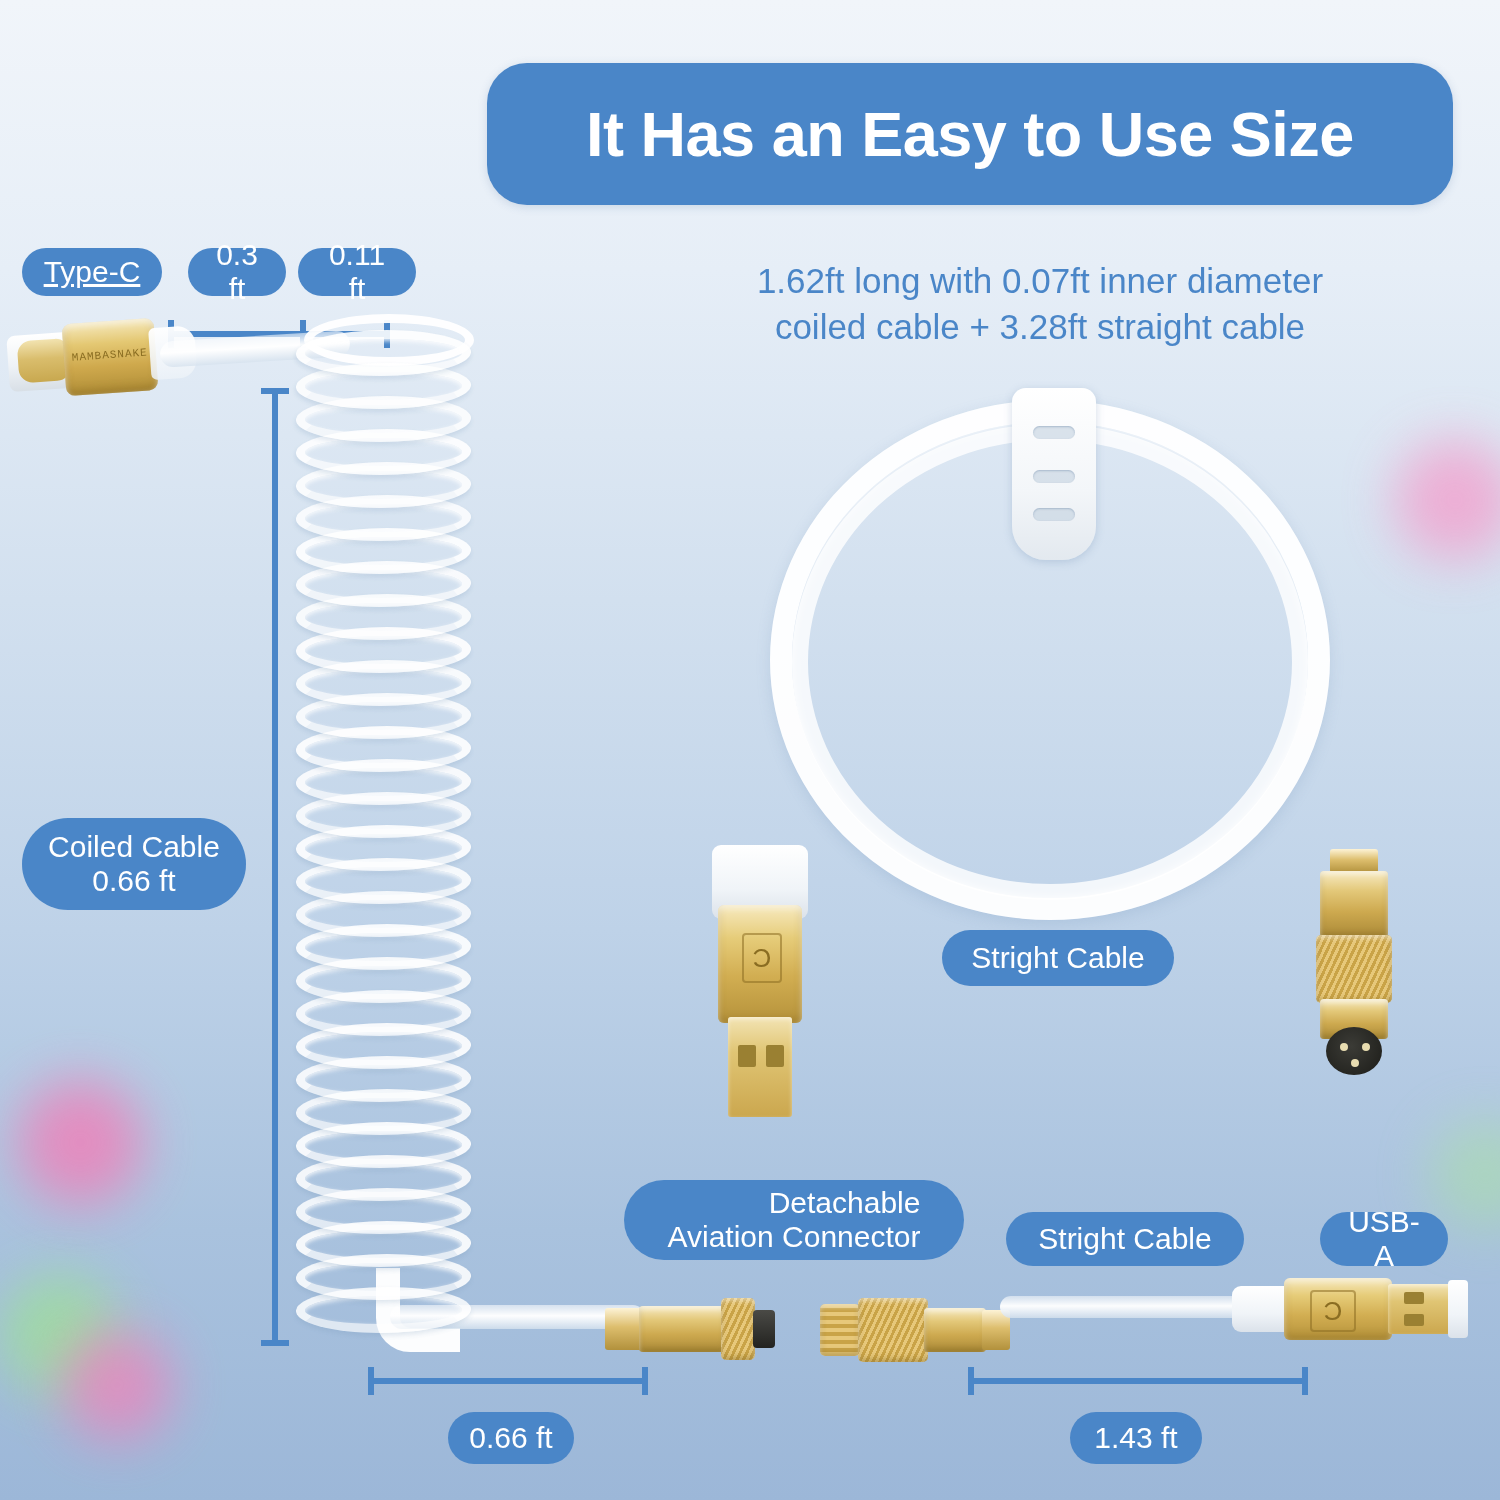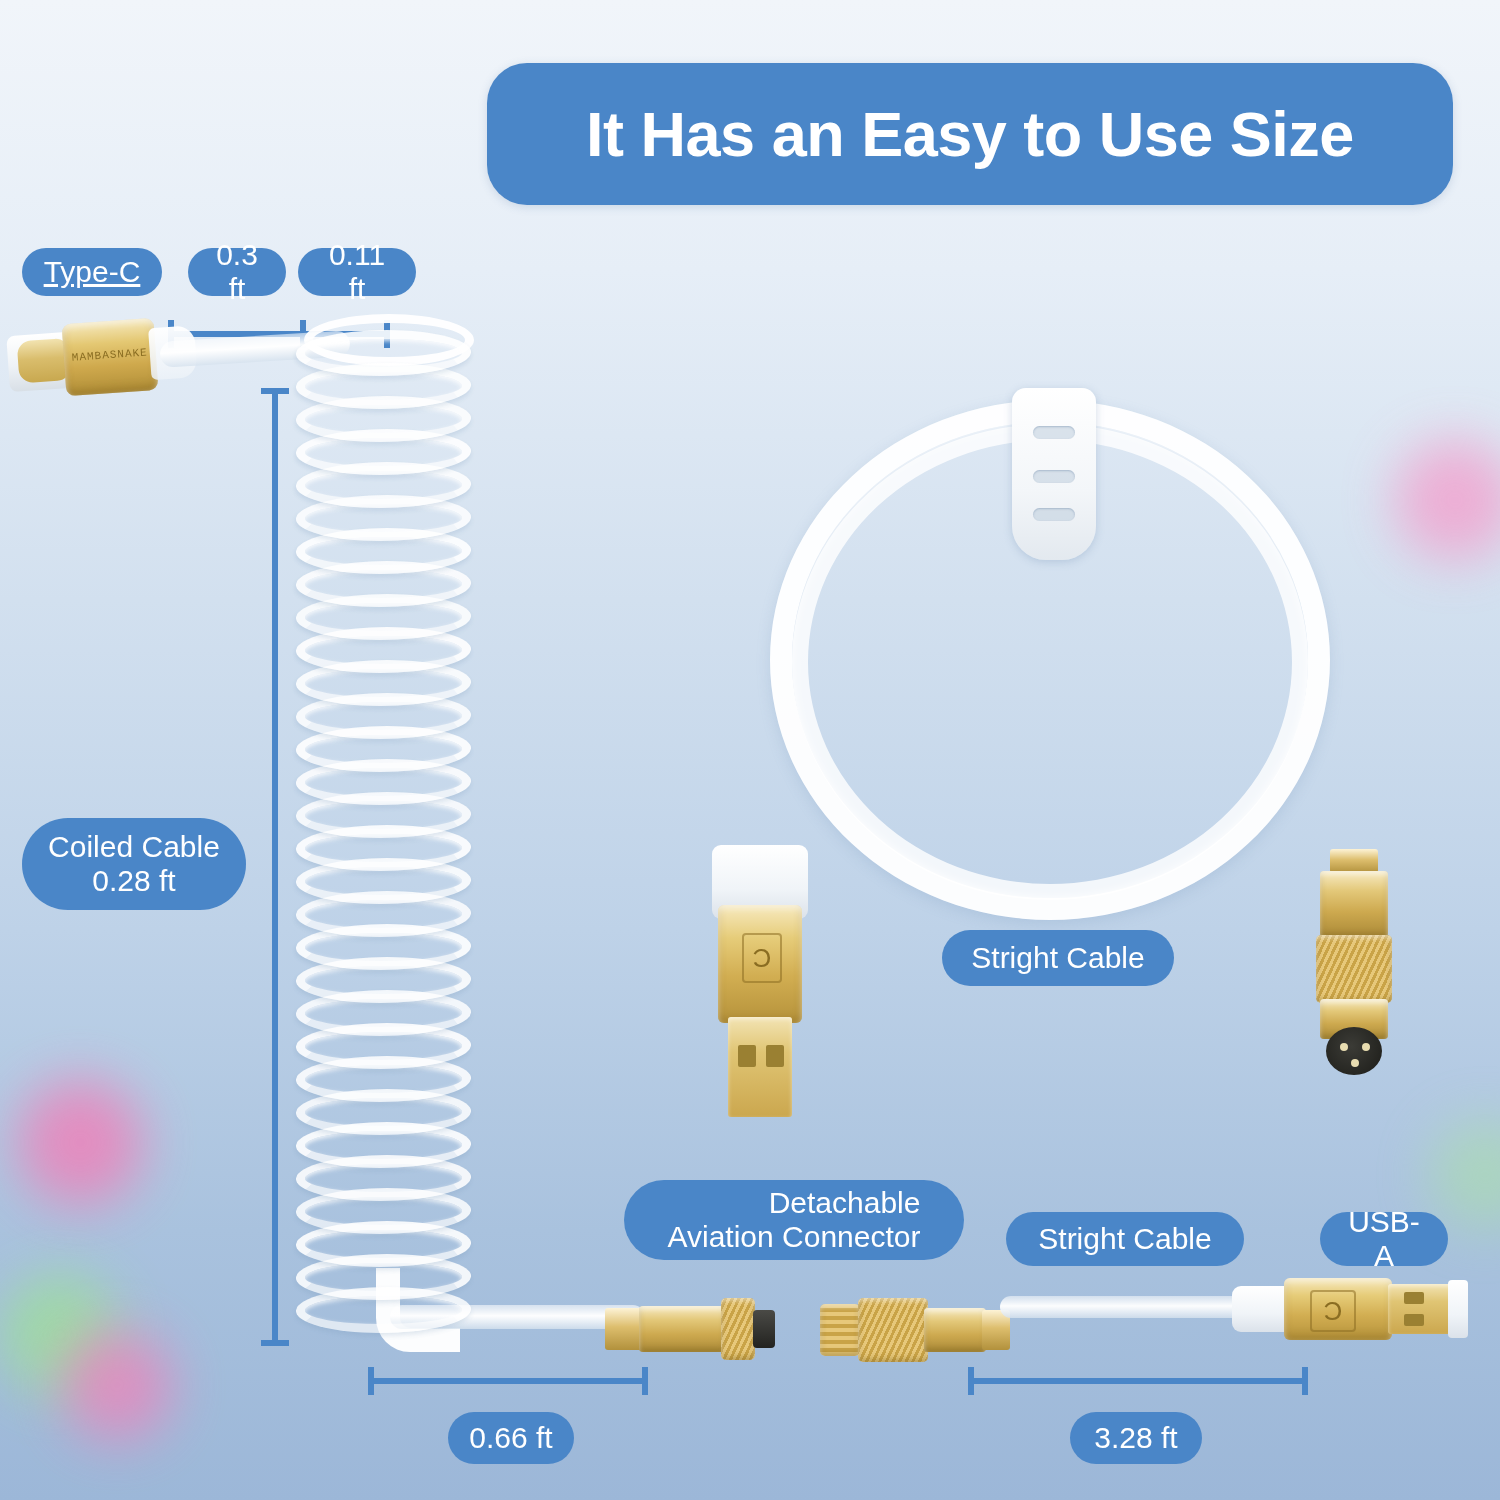--- a/index.html
+++ b/index.html
@@ -209,20 +209,24 @@
       <div class="bokeh" style="left: 18px; top: 1080px; width: 125px; height: 125px; background: rgb(240, 127, 184); opacity: 0.8;"></div>
       <div class="bokeh" style="left: 0px; top: 1275px; width: 120px; height: 120px; background: rgb(157, 224, 154); opacity: 0.8;"></div>
       <div class="bokeh" style="left: 62px; top: 1330px; width: 110px; height: 110px; background: rgb(239, 130, 187); opacity: 0.75;"></div>
       <div class="bokeh" style="left: 1430px; top: 1120px; width: 110px; height: 110px; background: rgb(169, 227, 160); opacity: 0.5;"></div>
     </div>
 
   <div class="title-pill">
     <span>It Has an Easy to Use Size</span>
   </div>
 
+  <div class="desc">
+    <div>1.62ft long with 0.07ft inner diameter</div>
+    <div>coiled cable + 3.28ft straight cable</div>
+  </div>
 
   <div class="dimline h" style="left:168px;top:331px;width:222px;"></div>
   <div class="tick v" style="left:168px;top:320px;"></div>
   <div class="tick v" style="left:300px;top:320px;"></div>
   <div class="tick v" style="left:384px;top:320px;"></div>
 
   <div class="dimline v" style="left:272px;top:388px;height:958px;"></div>
   <div class="tick h" style="left:261px;top:388px;"></div>
   <div class="tick h" style="left:261px;top:1340px;"></div>
 
@@ -336,28 +340,28 @@
     <div class="sleeve" style="left:216px;top:12px;width:20px;height:58px;border-radius:4px;"></div>
   </div>
 
   <div class="pill" style="left:22px;top:248px;width:140px;height:48px;text-decoration:underline;">Type-C</div>
 
   <div class="pill" style="left:188px;top:248px;width:98px;height:48px;">0.3 ft</div>
 
   <div class="pill" style="left:298px;top:248px;width:118px;height:48px;">0.11 ft</div>
 
   <div class="pill" style="left:22px;top:818px;width:224px;height:92px;">Coiled Cable
-0.28 ft</div>
+0.66 ft</div>
 
   <div class="pill" style="left:942px;top:930px;width:232px;height:56px;">Stright Cable</div>
 
   <div class="pill" style="left:624px;top:1180px;width:340px;height:80px;text-align:right;">Detachable
 Aviation Connector</div>
 
   <div class="pill" style="left:1006px;top:1212px;width:238px;height:54px;">Stright Cable</div>
 
   <div class="pill" style="left:1320px;top:1212px;width:128px;height:54px;">USB-A</div>
 
   <div class="pill" style="left:448px;top:1412px;width:126px;height:52px;">0.66 ft</div>
 
-  <div class="pill" style="left:1070px;top:1412px;width:132px;height:52px;">3.28 ft</div>
+  <div class="pill" style="left:1070px;top:1412px;width:132px;height:52px;">1.43 ft</div>
 
 </div>
 
 </body></html>

